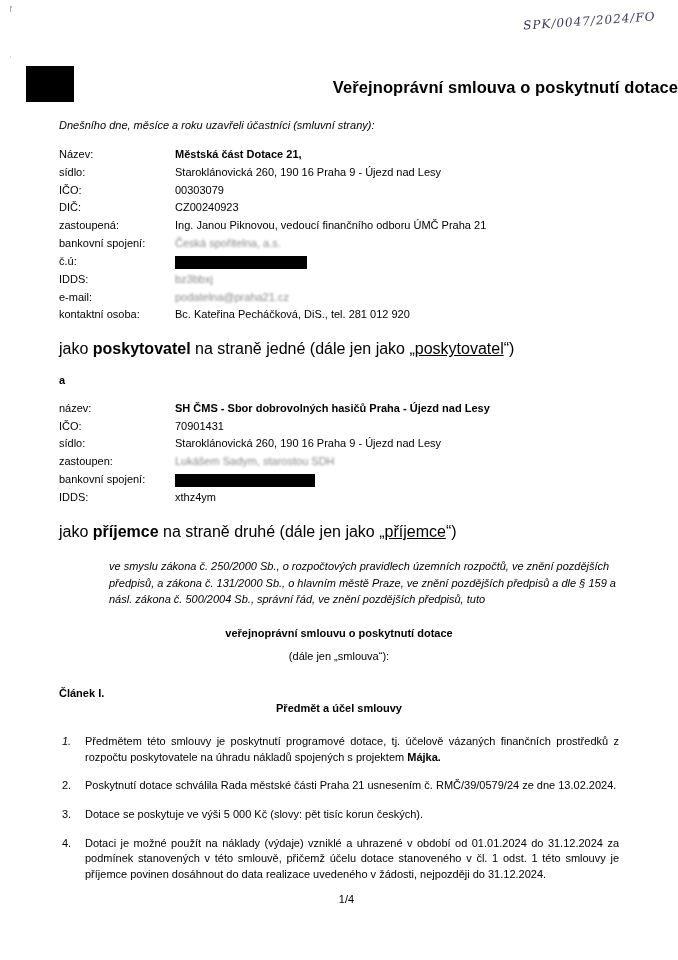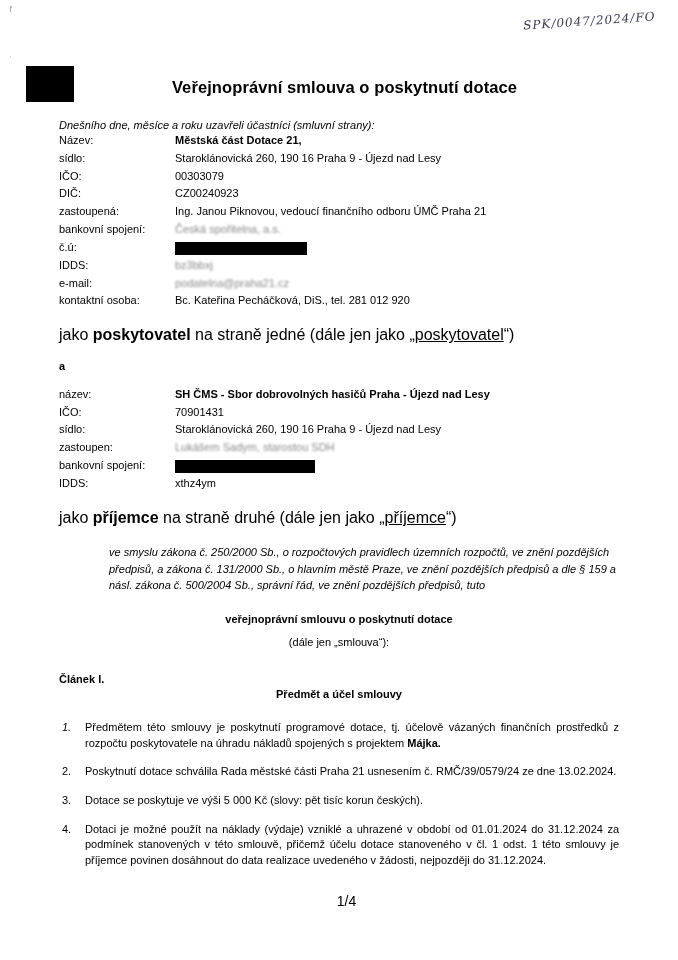--- a/index.html
+++ b/index.html
@@ -53,36 +53,37 @@
     left: 26px;
     top: 66px;
     width: 48px;
     height: 36px;
   }
   .title {
     position: absolute;
     left: 11px;
     right: 0;
     top: 78px;
-    text-align: center;
+    text-align: right;
     font-size: 16.5px;
     font-weight: bold;
     letter-spacing: 0.1px;
   }
   .content {
     position: absolute;
     left: 59px;
     top: 118px;
     width: 560px;
     font-size: 11px;
     line-height: 1.35;
   }
   .intro {
     font-style: italic;
     font-size: 11px;
+    margin-bottom: 14px;
   }
   table.party {
     border-collapse: collapse;
     width: 100%;
     font-size: 11px;
   }
   table.party td {
     padding: 0 0 3px 0;
     vertical-align: top;
   }
@@ -153,21 +154,21 @@
     top: 0;
     width: 20px;
   }
   .num-italic { font-style: italic; }
   .footer {
     position: absolute;
     left: 0;
     right: 0;
     top: 893px;
     text-align: center;
-    font-size: 14px;
+    font-size: 11px;
     padding-left: 15px;
   }
 </style>
 </head>
 <body>
 
 <div class="page">
 
   <div class="scan-smudge"></div>
 

